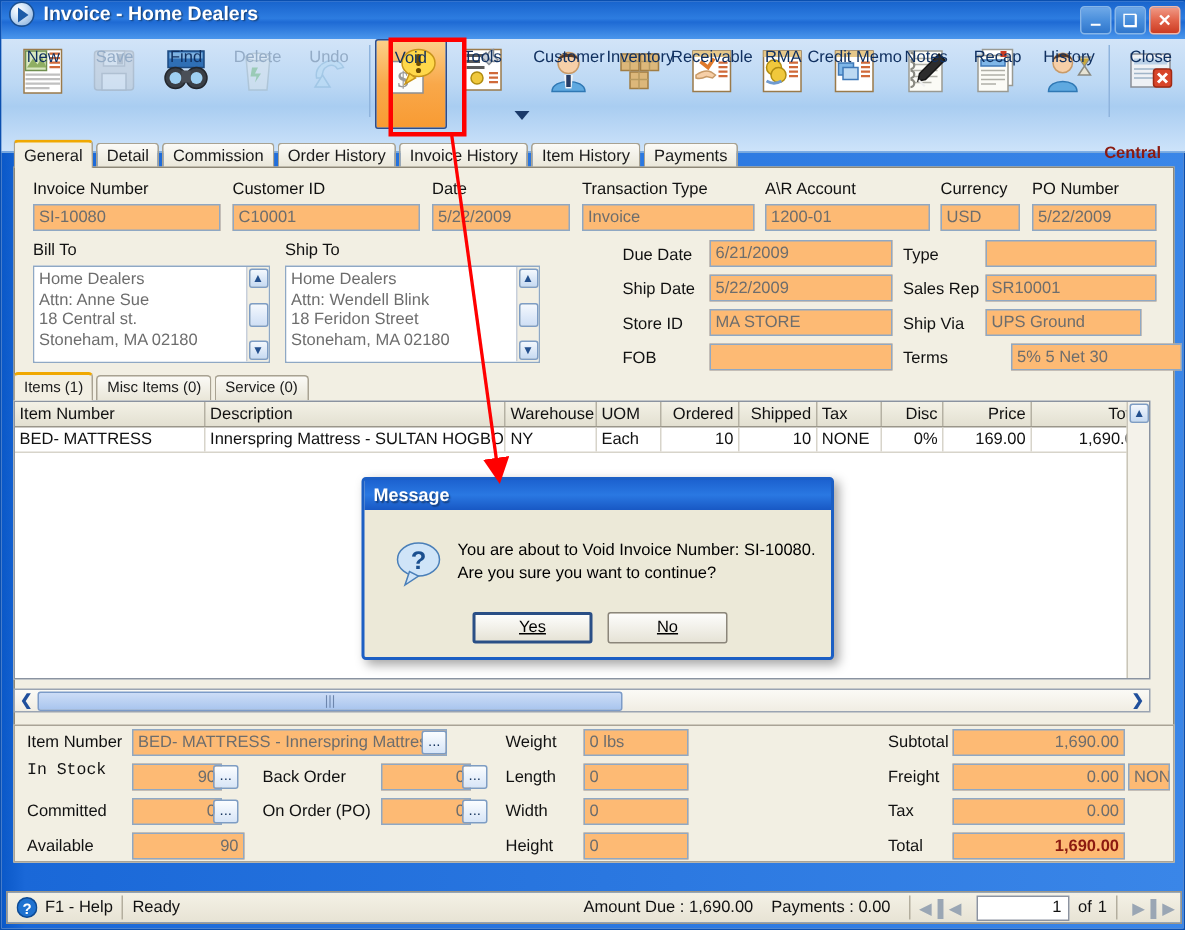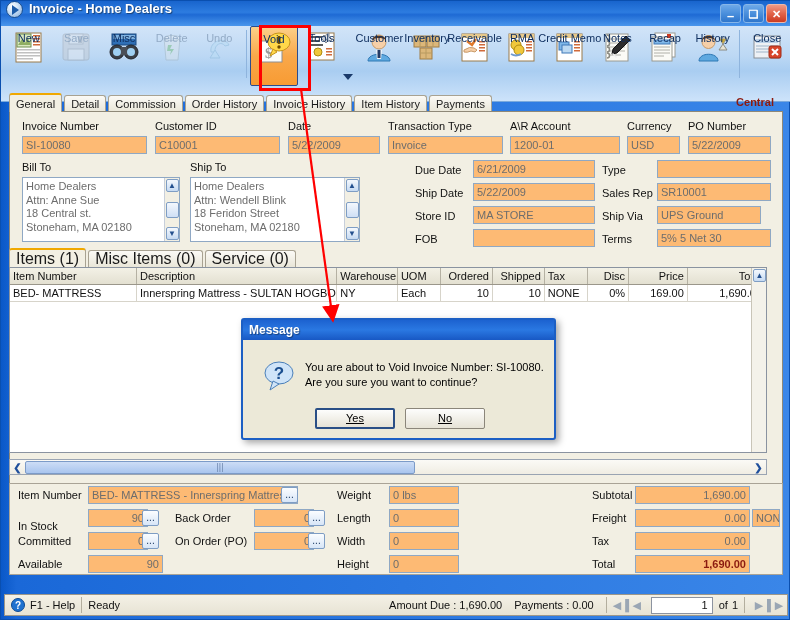--- a/index.html
+++ b/index.html
@@ -113,21 +113,21 @@
   .sb-btn {
     width: 13px; height: 13px; border: 1px solid #7e9dc4; border-radius: 2px;
     background: linear-gradient(to bottom,#f4f8fd,#c6daf2);
     display: flex; align-items: center; justify-content: center; font-size: 8px; color: #24508e; cursor: pointer;
   }
   .sb-thumb { width: 13px; height: 16px; border: 1px solid #7e9dc4; border-radius: 2px;
     background: linear-gradient(to bottom,#f4f8fd,#cfdff5); cursor: pointer; }
 
   
   #items-tabs { position: absolute; left: 8px; top: 248px; height: 18px; display: flex; align-items: flex-end; }
-  #items-tabs .tab { font-size: 16px; }
+  #items-tabs .tab { font-size: 10px; }
 
   
   #grid {
     position: absolute; left: 8px; top: 266px; width: 758px; height: 186px;
     background: #fff; border: 1px solid #8a93a0;
   }
   #grid-head { display: flex; height: 17px; background: linear-gradient(to bottom,#f3f1e6,#e3e0d1);
     border-bottom: 1px solid #9a968a; }
   #grid-head .gh { border-right: 1px solid #b5b1a3; font-size: 11px; color: #111; padding: 1px 3px; line-height: 15px; overflow: hidden; white-space: nowrap; }
   .grow { display: flex; height: 17px; border-bottom: 1px solid #d7d4ca; }
@@ -264,21 +264,21 @@
         <svg width="34" height="34" viewBox="0 0 34 34">
             <rect x="5" y="4" width="24" height="11" fill="#2f6fb5" stroke="#1d4a80"></rect>
             <rect x="6" y="5" width="22" height="4" fill="#7fb2e0"></rect>
             <circle cx="10" cy="22" r="7" fill="#3a3f46" stroke="#22262c"></circle>
             <circle cx="24" cy="22" r="7" fill="#3a3f46" stroke="#22262c"></circle>
             <circle cx="10" cy="22" r="4" fill="#9fd0f2"></circle>
             <circle cx="24" cy="22" r="4" fill="#9fd0f2"></circle>
             <rect x="14" y="17" width="6" height="8" fill="#4a4f57"></rect>
           </svg>
       </div>
-      <div class="lbl">Misc</div>
+      <div class="lbl">Find</div>
     </div>
 
     <div class="tb-btn disabled">
       <div class="tb-icon">
         <svg width="34" height="34" viewBox="0 0 34 34" opacity="0.45">
             <path d="M9 8 h16 l-2 22 h-12 z" fill="#dfe6ea" stroke="#9fb0b8"></path>
             <ellipse cx="17" cy="8" rx="8" ry="2.5" fill="#eef3f6" stroke="#9fb0b8"></ellipse>
             <path d="M13 15 l4 0 -2 4 4 0 -4 6 1-4 -4 0z" fill="#6db86d"></path>
           </svg>
       </div>
@@ -552,21 +552,21 @@
     <div class="fld" style="left:463px; top:117px;width:122px;"></div>
 
     <div class="lbl" style="left:592px; top:52px;">Type</div>
     <div class="lbl" style="left:592px; top:75px;">Sales Rep</div>
     <div class="lbl" style="left:592px; top:98px;">Ship Via</div>
     <div class="lbl" style="left:592px; top:121px;">Terms</div>
 
     <div class="fld" style="left:647px; top:48px; width:114px;"></div>
     <div class="fld" style="left:647px; top:71px; width:114px;">SR10001</div>
     <div class="fld" style="left:647px; top:94px; width:104px;">UPS Ground</div>
-    <div class="fld" style="left:647px; top:117px;width:114px;">5% 5 Net 30</div>
+    <div class="fld" style="left:664px; top:117px;width:114px;">5% 5 Net 30</div>
   </div>
 
   <div id="items-tabs">
     <div class="tab sel">Items (1)</div>
     <div class="tab">Misc Items (0)</div>
     <div class="tab">Service (0)</div>
   </div>
 
   <div id="grid">
     <div id="grid-head">
@@ -603,21 +603,21 @@
     <div class="hsb-thumb" style="width:390px;">|||</div>
     <div style="flex:1"></div>
     <div class="hsb-arrow">❯</div>
   </div>
 
   <div id="bottom">
     <div class="lbl" style="left:8px;  top:5px;">Item Number</div>
     <div class="fld" style="left:78px; top:2px; width:210px;">BED- MATTRESS - Innerspring Mattress - S</div>
     <div class="ell" style="left:271px;top:3px;">...</div>
 
-    <div class="lbl" style="left:8px;  top:36px;">In Stock</div>
+    <div class="lbl" style="left:8px;  top:24px;font-family:Liberation Mono, monospace;">In Stock</div>
     <div class="fld right" style="left:78px; top:25px; width:60px;">90</div>
     <div class="ell" style="left:132px;top:26px;">...</div>
 
     <div class="lbl" style="left:8px;  top:51px;">Committed</div>
     <div class="fld right" style="left:78px; top:48px; width:60px;">0</div>
     <div class="ell" style="left:132px;top:49px;">...</div>
 
     <div class="lbl" style="left:8px;  top:74px;">Available</div>
     <div class="fld right" style="left:78px; top:71px; width:75px;">90</div>
 

